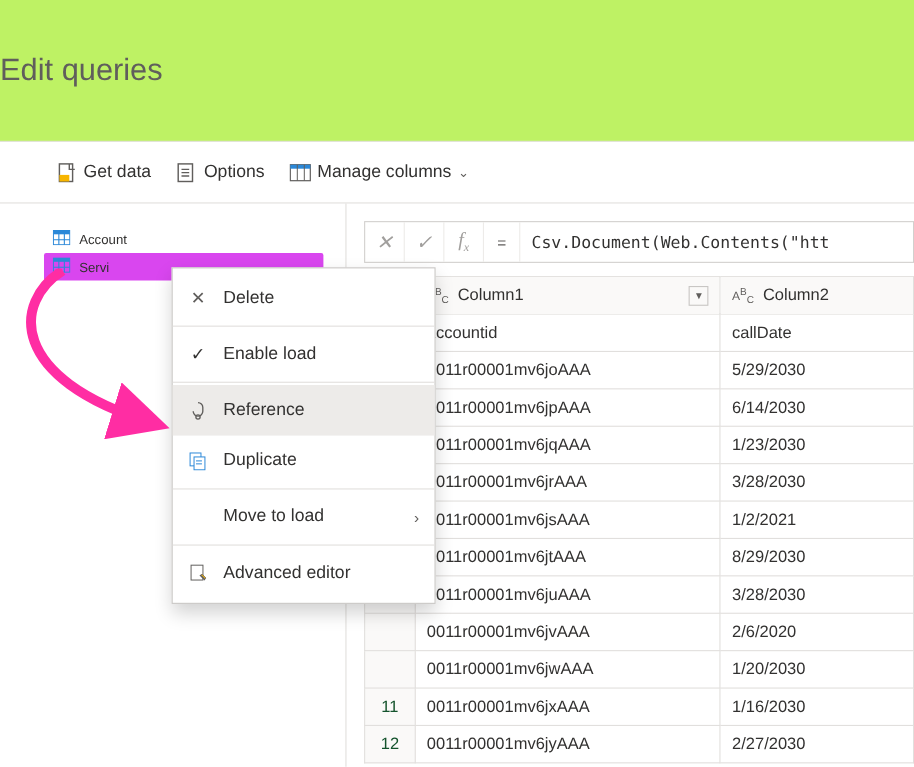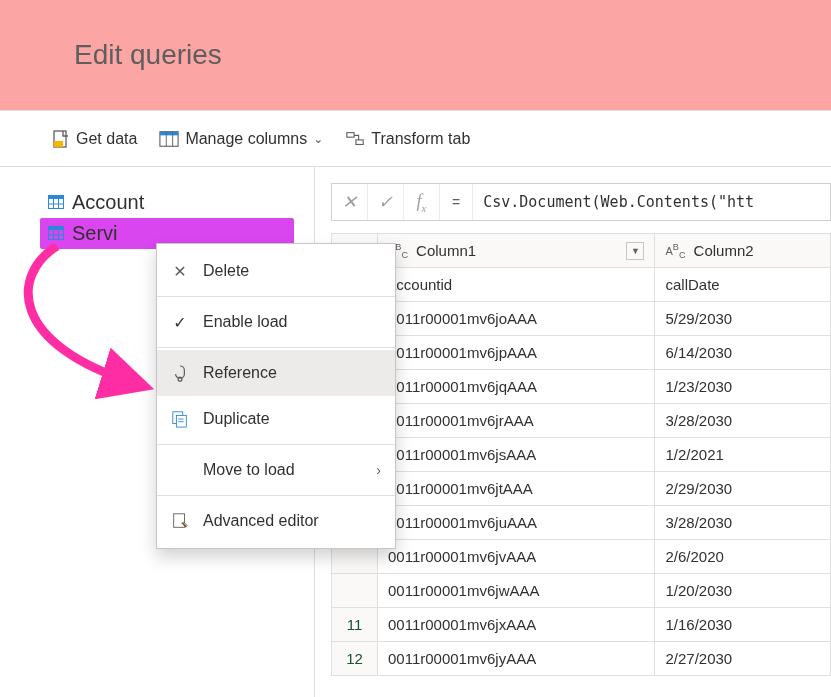--- a/index.html
+++ b/index.html
@@ -9,26 +9,25 @@
     color: #323130;
     background: #fff;
     width: 831px;
     height: 697px;
     overflow: hidden;
     position: relative;
   }
 
   
   .title-bar {
-    height: 111px;
-    background: #fca5a5;
+    height: 129px;
+    background: #bef264;
     border-bottom: 1px solid #e1dfdd;
     display: flex;
     align-items: center;
-    padding-left: 74px;
   }
   .title-bar h1 {
     font-size: 28px;
     font-weight: 300;
     color: #605e5c;
   }
 
   
   .toolbar {
     height: 56px;
@@ -64,21 +63,21 @@
     border-right: 1px solid #e1dfdd;
     padding-top: 20px;
     padding-left: 40px;
     padding-right: 20px;
   }
   .query-item {
     display: flex;
     align-items: center;
     gap: 8px;
     padding: 4px 8px;
-    font-size: 20px;
+    font-size: 12px;
     cursor: pointer;
     border-radius: 2px;
   }
   .query-item.selected {
     background: #d946ef;
     font-weight: 400;
   }
   .table-icon {
     width: 16px; height: 14px;
   }
@@ -233,39 +232,40 @@
       <svg viewBox="0 0 20 20" width="20" height="20">
           <rect x="4" y="2" width="12" height="16" fill="none" stroke="#605e5c" stroke-width="1.3"></rect>
           <rect x="4" y="12" width="9" height="6" fill="#f7b500"></rect>
           <path d="M13 2v5h5" fill="none" stroke="#605e5c" stroke-width="1.3"></path>
         </svg>
     </span>
     <span>Get data</span>
   </button>
   <button class="tb-btn">
     <span class="icon">
+      <svg viewBox="0 0 20 20" width="20" height="20">
+          <rect x="3" y="2" width="13" height="16" fill="none" stroke="#605e5c" stroke-width="1.3"></rect>
+          <line x1="6" y1="7" x2="13" y2="7" stroke="#605e5c" stroke-width="1.2"></line>
+          <line x1="6" y1="10" x2="13" y2="10" stroke="#605e5c" stroke-width="1.2"></line>
+          <line x1="6" y1="13" x2="13" y2="13" stroke="#605e5c" stroke-width="1.2"></line>
+        </svg>
+    </span>
+    <span>Options</span>
+  </button>
+  <button class="tb-btn">
+    <span class="icon">
       <svg viewBox="0 0 22 18" width="22" height="18">
           <rect x="1" y="1" width="20" height="16" fill="none" stroke="#605e5c" stroke-width="1.2"></rect>
           <rect x="1" y="1" width="20" height="4" fill="#2b88d8"></rect>
           <line x1="8" y1="1" x2="8" y2="17" stroke="#605e5c"></line>
           <line x1="15" y1="1" x2="15" y2="17" stroke="#605e5c"></line>
         </svg>
     </span>
     <span>Manage columns</span>
     <span style="font-size:12px;color:#605e5c;">⌄</span>
-  </button>
-  <button class="tb-btn">
-    <span class="icon">
-      <svg viewBox="0 0 22 18" width="22" height="18">
-          <rect x="2" y="2" width="8" height="5" fill="none" stroke="#605e5c" stroke-width="1.2"></rect>
-          <rect x="12" y="10" width="8" height="5" fill="none" stroke="#605e5c" stroke-width="1.2"></rect>
-          <path d="M10 5h5v5" fill="none" stroke="#605e5c" stroke-width="1.2"></path>
-        </svg>
-    </span>
-    <span>Transform tab</span>
   </button>
 </div>
 
 <div class="main">
 
   <div class="sidebar">
     <div class="query-item">
       <span>
         <svg class="table-icon" viewBox="0 0 16 14">
             <rect x="0.5" y="0.5" width="15" height="13" fill="none" stroke="#2b88d8"></rect>
@@ -353,21 +353,21 @@
             <td>3/28/2030</td>
           </tr>
           <tr>
             <td class="rownum"></td>
             <td>0011r00001mv6jsAAA</td>
             <td>1/2/2021</td>
           </tr>
           <tr>
             <td class="rownum"></td>
             <td>0011r00001mv6jtAAA</td>
-            <td>2/29/2030</td>
+            <td>8/29/2030</td>
           </tr>
           <tr>
             <td class="rownum"></td>
             <td>0011r00001mv6juAAA</td>
             <td>3/28/2030</td>
           </tr>
           <tr>
             <td class="rownum"></td>
             <td>0011r00001mv6jvAAA</td>
             <td>2/6/2020</td>

